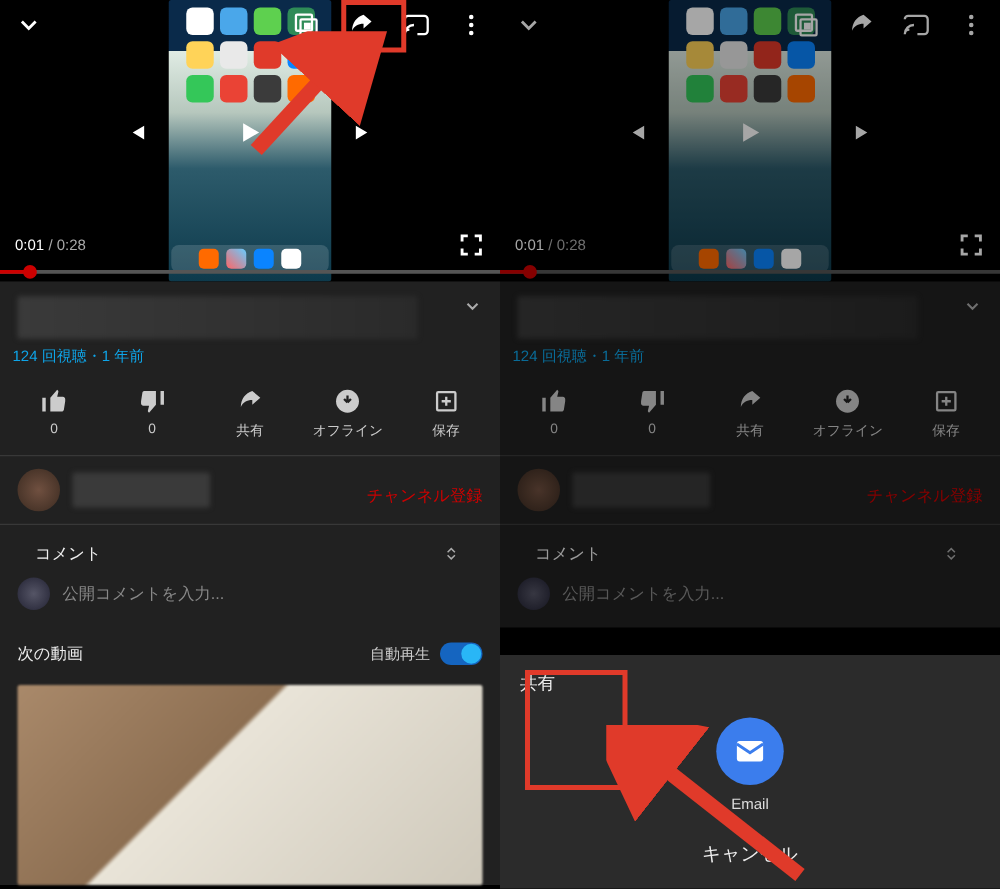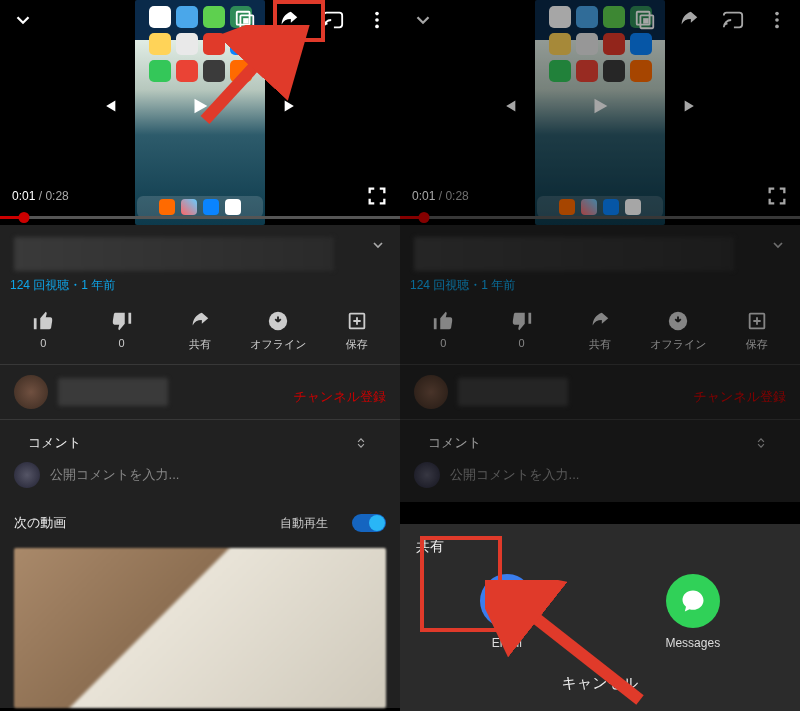--- a/index.html
+++ b/index.html
@@ -240,21 +240,21 @@
             </svg>
           </span>
       </div>
       <div class="comment-input-row">
         <div class="mini-av"></div>
         <span class="comment-ph">公開コメントを入力...</span>
       </div>
 
       <div class="next-row">
         <span>次の動画</span>
-        <div style="display:flex;align-items:center;gap:24px;">
+        <div style="display:flex;align-items:center;gap:8px;">
           <span style="color:#ccc;font-size:12px">自動再生</span>
           <div class="toggle"></div>
         </div>
       </div>
       <div class="next-thumb"></div>
     </div>
 
     <div class="redbox" style="top:0px; left:273px; width:52px; height:42px;"></div>
     <svg class="arrow" style="top:25px; left:185px;" width="130" height="110">
       <defs>
@@ -427,28 +427,20 @@
       <div class="share-opts">
         <div class="share-item">
           <div class="circ blue">
               <svg width="28" height="28" viewBox="0 0 24 24" fill="#fff">
                 <rect x="3" y="5" width="18" height="14" rx="2"></rect>
                 <path d="M3 7l9 6 9-6" stroke="#3b7ded" stroke-width="2" fill="none"></path>
               </svg>
             </div>
           <span>Email</span>
         </div>
-        <div class="share-item">
-          <div class="circ green">
-              <svg width="28" height="28" viewBox="0 0 24 24" fill="#fff">
-                <path d="M12 3C7 3 3 6.6 3 11c0 2.4 1.2 4.5 3 6l-1 4 4-2c1 .3 2 .5 3 .5 5 0 9-3.6 9-8S17 3 12 3z"></path>
-              </svg>
-            </div>
-          <span>Messages</span>
-        </div>
       </div>
       <div class="cancel">キャンセル</div>
     </div>
 
     <div class="redbox" style="top:536px; left:20px; width:82px; height:96px;"></div>
     <svg class="arrow" style="top:580px; left:85px;" width="170" height="130">
       <defs>
           <marker id="ah2" markerWidth="8" markerHeight="8" refX="4" refY="4" orient="auto">
             <path d="M0 0L8 4L0 8z" fill="#e03a2a"></path>
           </marker>

